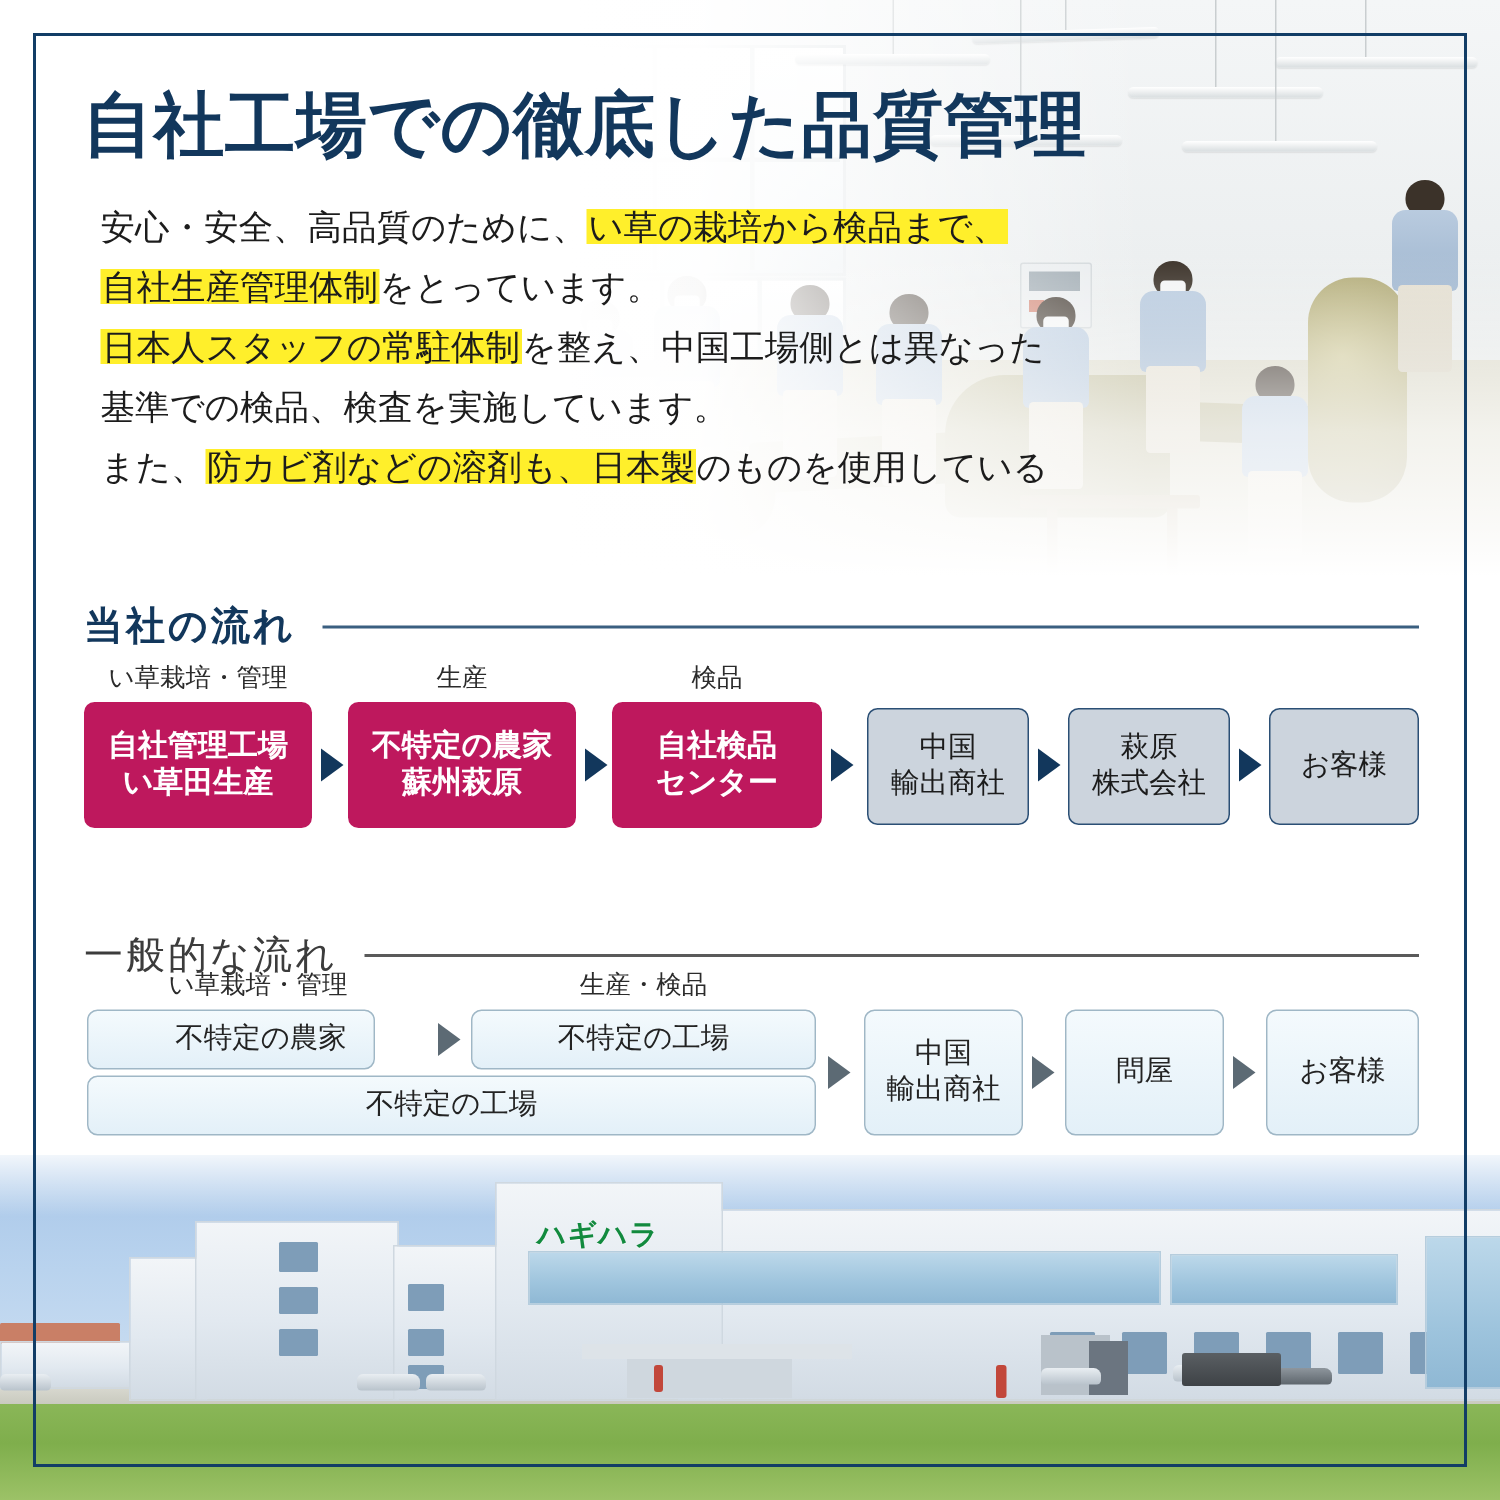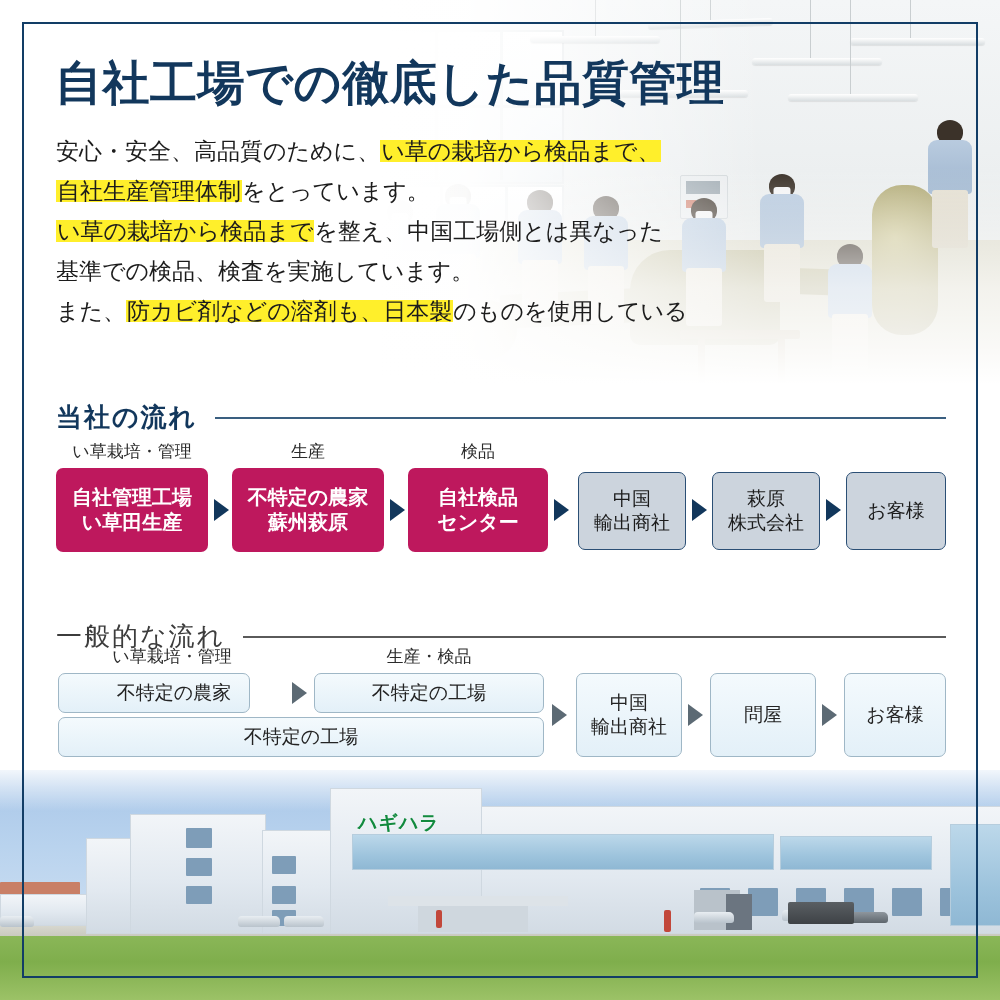--- a/index.html
+++ b/index.html
@@ -173,21 +173,21 @@
     left: 55px; top: 52px;
     font-size: 47px;
     font-weight: bold;
     color: #12375c;
     letter-spacing: 0.5px;
     white-space: nowrap;
   }
 
   .body-text {
     position: absolute;
-    left: 56px; top: 131px;
+    left: 67px; top: 131px;
     width: 700px;
     font-size: 23px;
     line-height: 40px;
     color: #1c1c1c;
   }
   .body-text .ln { white-space: nowrap; }
   .hl {
     background: linear-gradient(transparent 6%, #ffef2b 6%, #ffef2b 94%, transparent 94%);
     padding: 0 1px;
   }
@@ -425,21 +425,21 @@
     <div class="title">自社工場での徹底した品質管理</div>
 
     <div class="body-text">
       <div class="ln">
         <span>安心・安全、高品質のために、</span><span class="hl">い草の栽培から検品まで、</span>
       </div>
       <div class="ln">
         <span class="hl">自社生産管理体制</span><span>をとっています。</span>
       </div>
       <div class="ln">
-        <span class="hl">い草の栽培から検品まで</span><span>を整え、中国工場側とは異なった</span>
+        <span class="hl">日本人スタッフの常駐体制</span><span>を整え、中国工場側とは異なった</span>
       </div>
       <div class="ln">基準での検品、検査を実施しています。</div>
       <div class="ln">
         <span>また、</span><span class="hl">防カビ剤などの溶剤も、日本製</span><span>のものを使用している</span>
       </div>
     </div>
 
     <div class="sec sec-company">
       <div class="sec-label">当社の流れ</div>
       <div class="sec-rule"></div>

